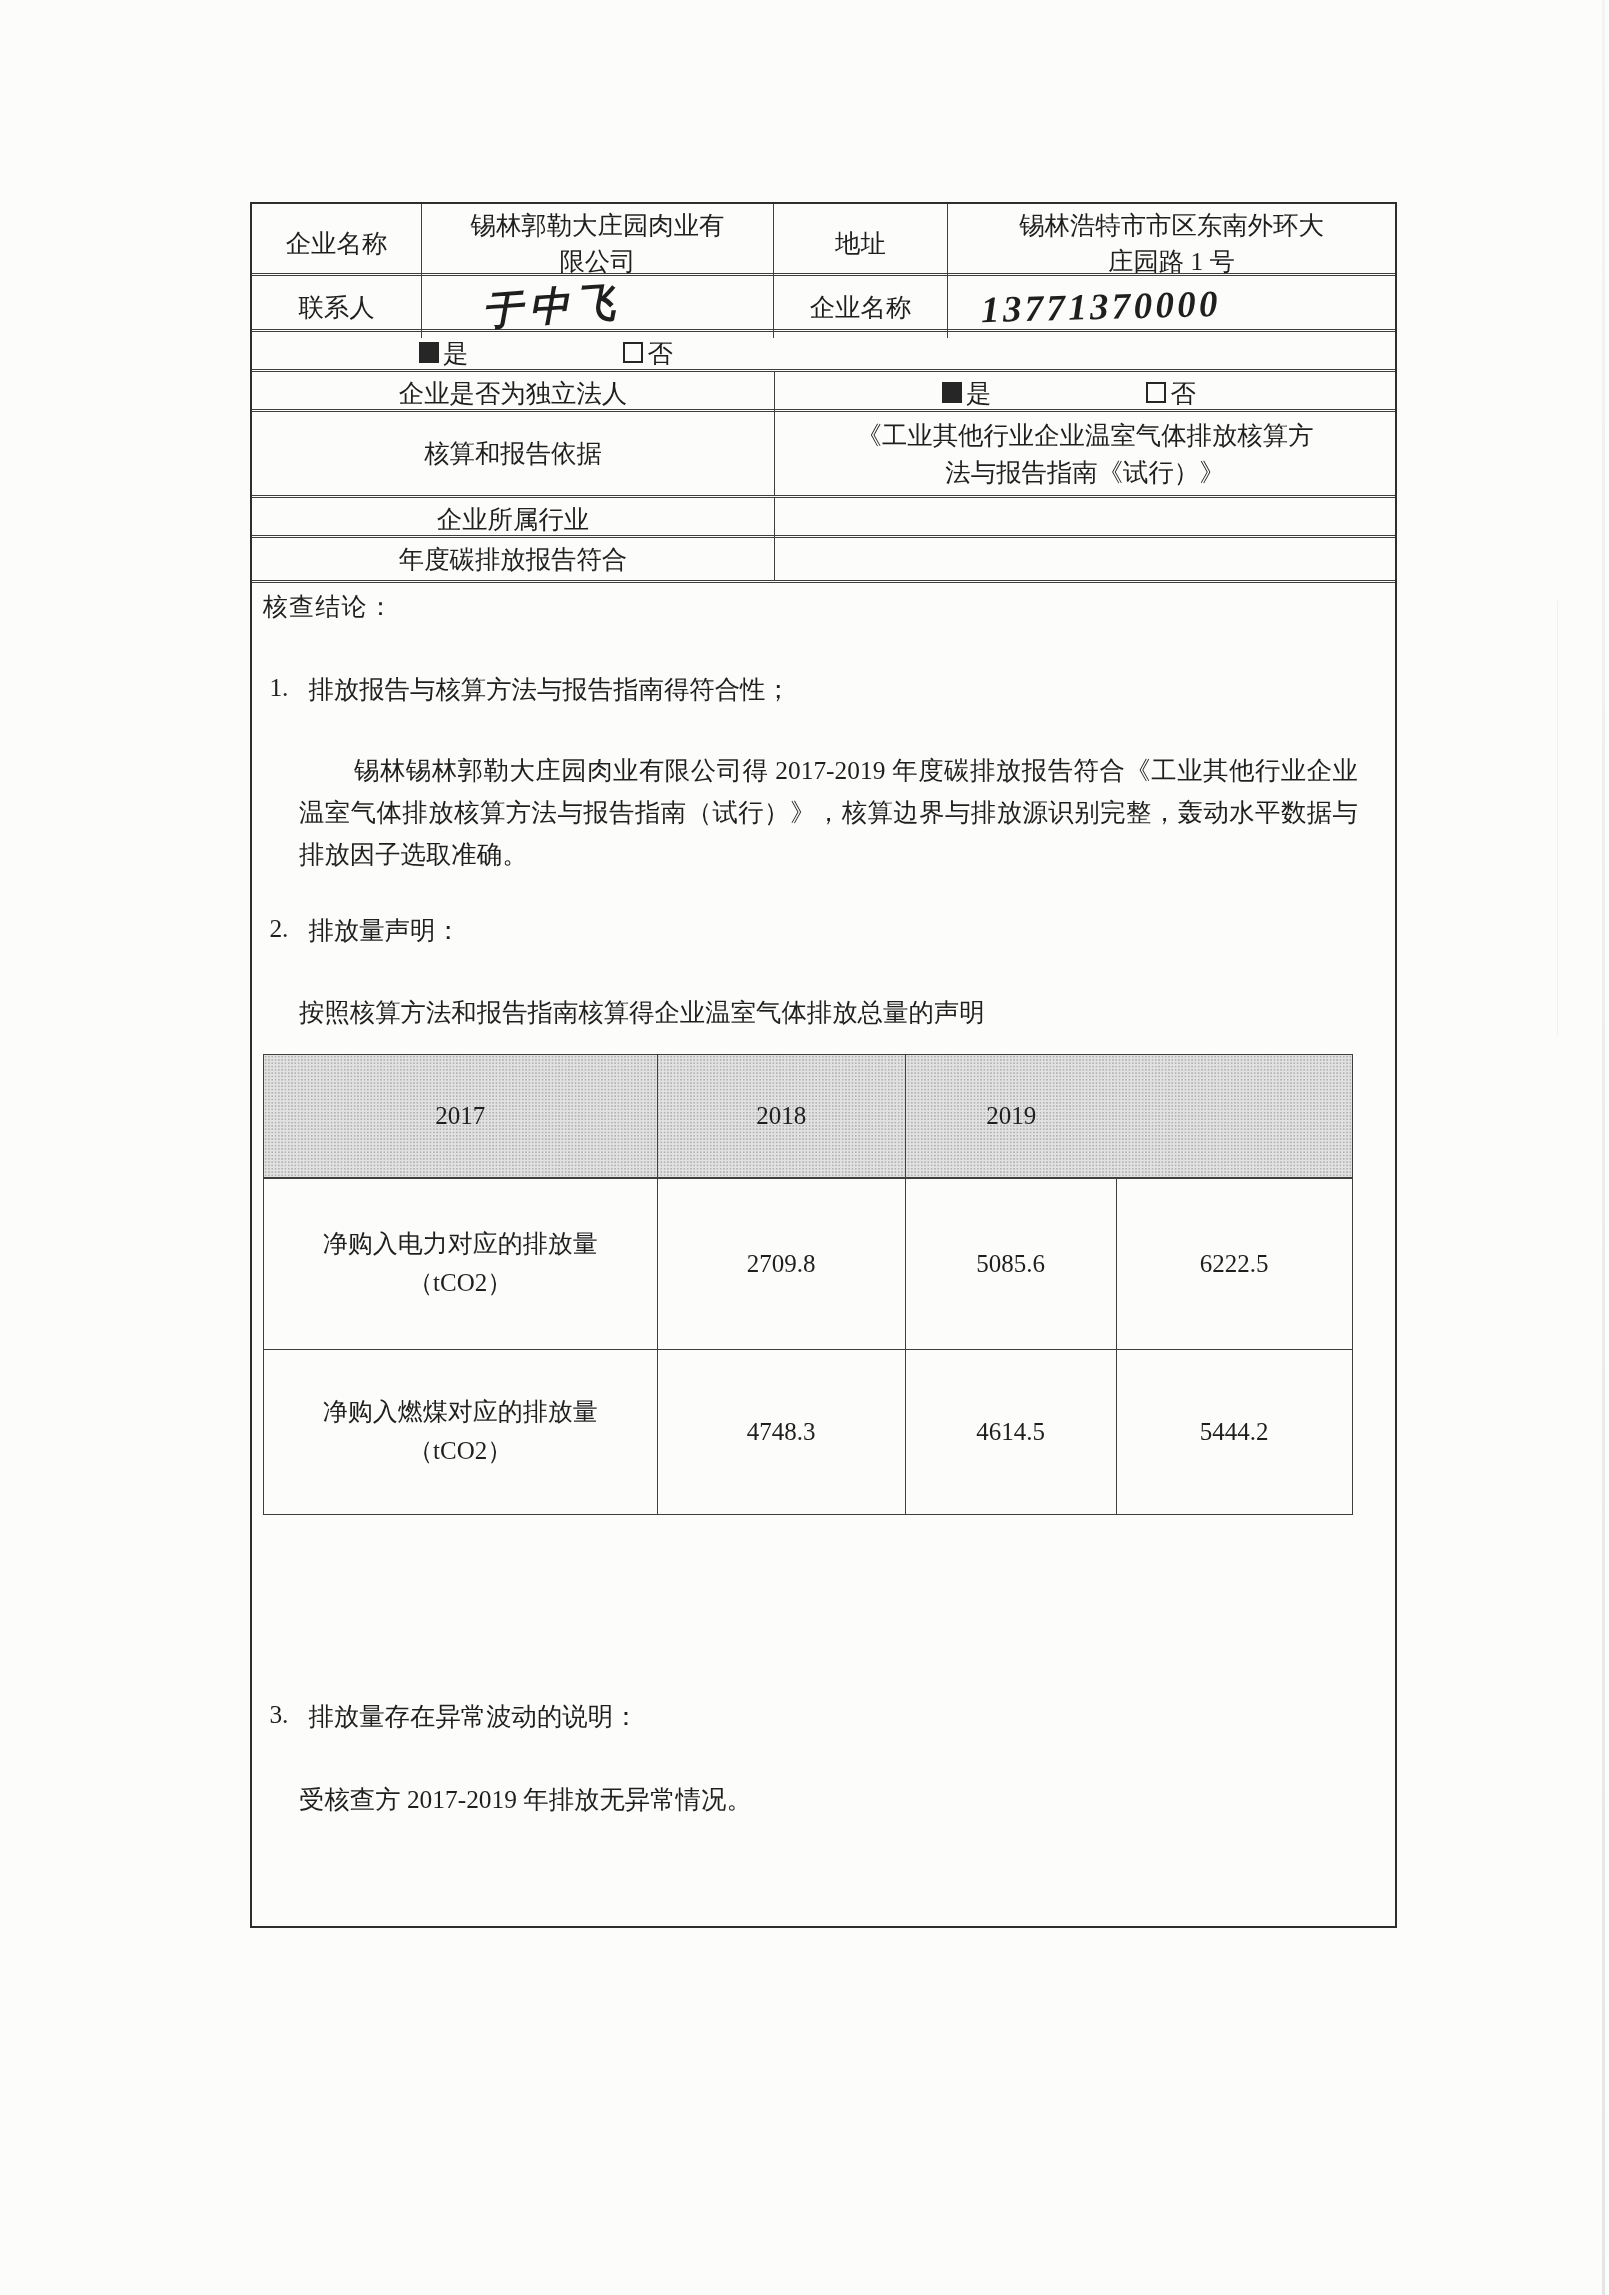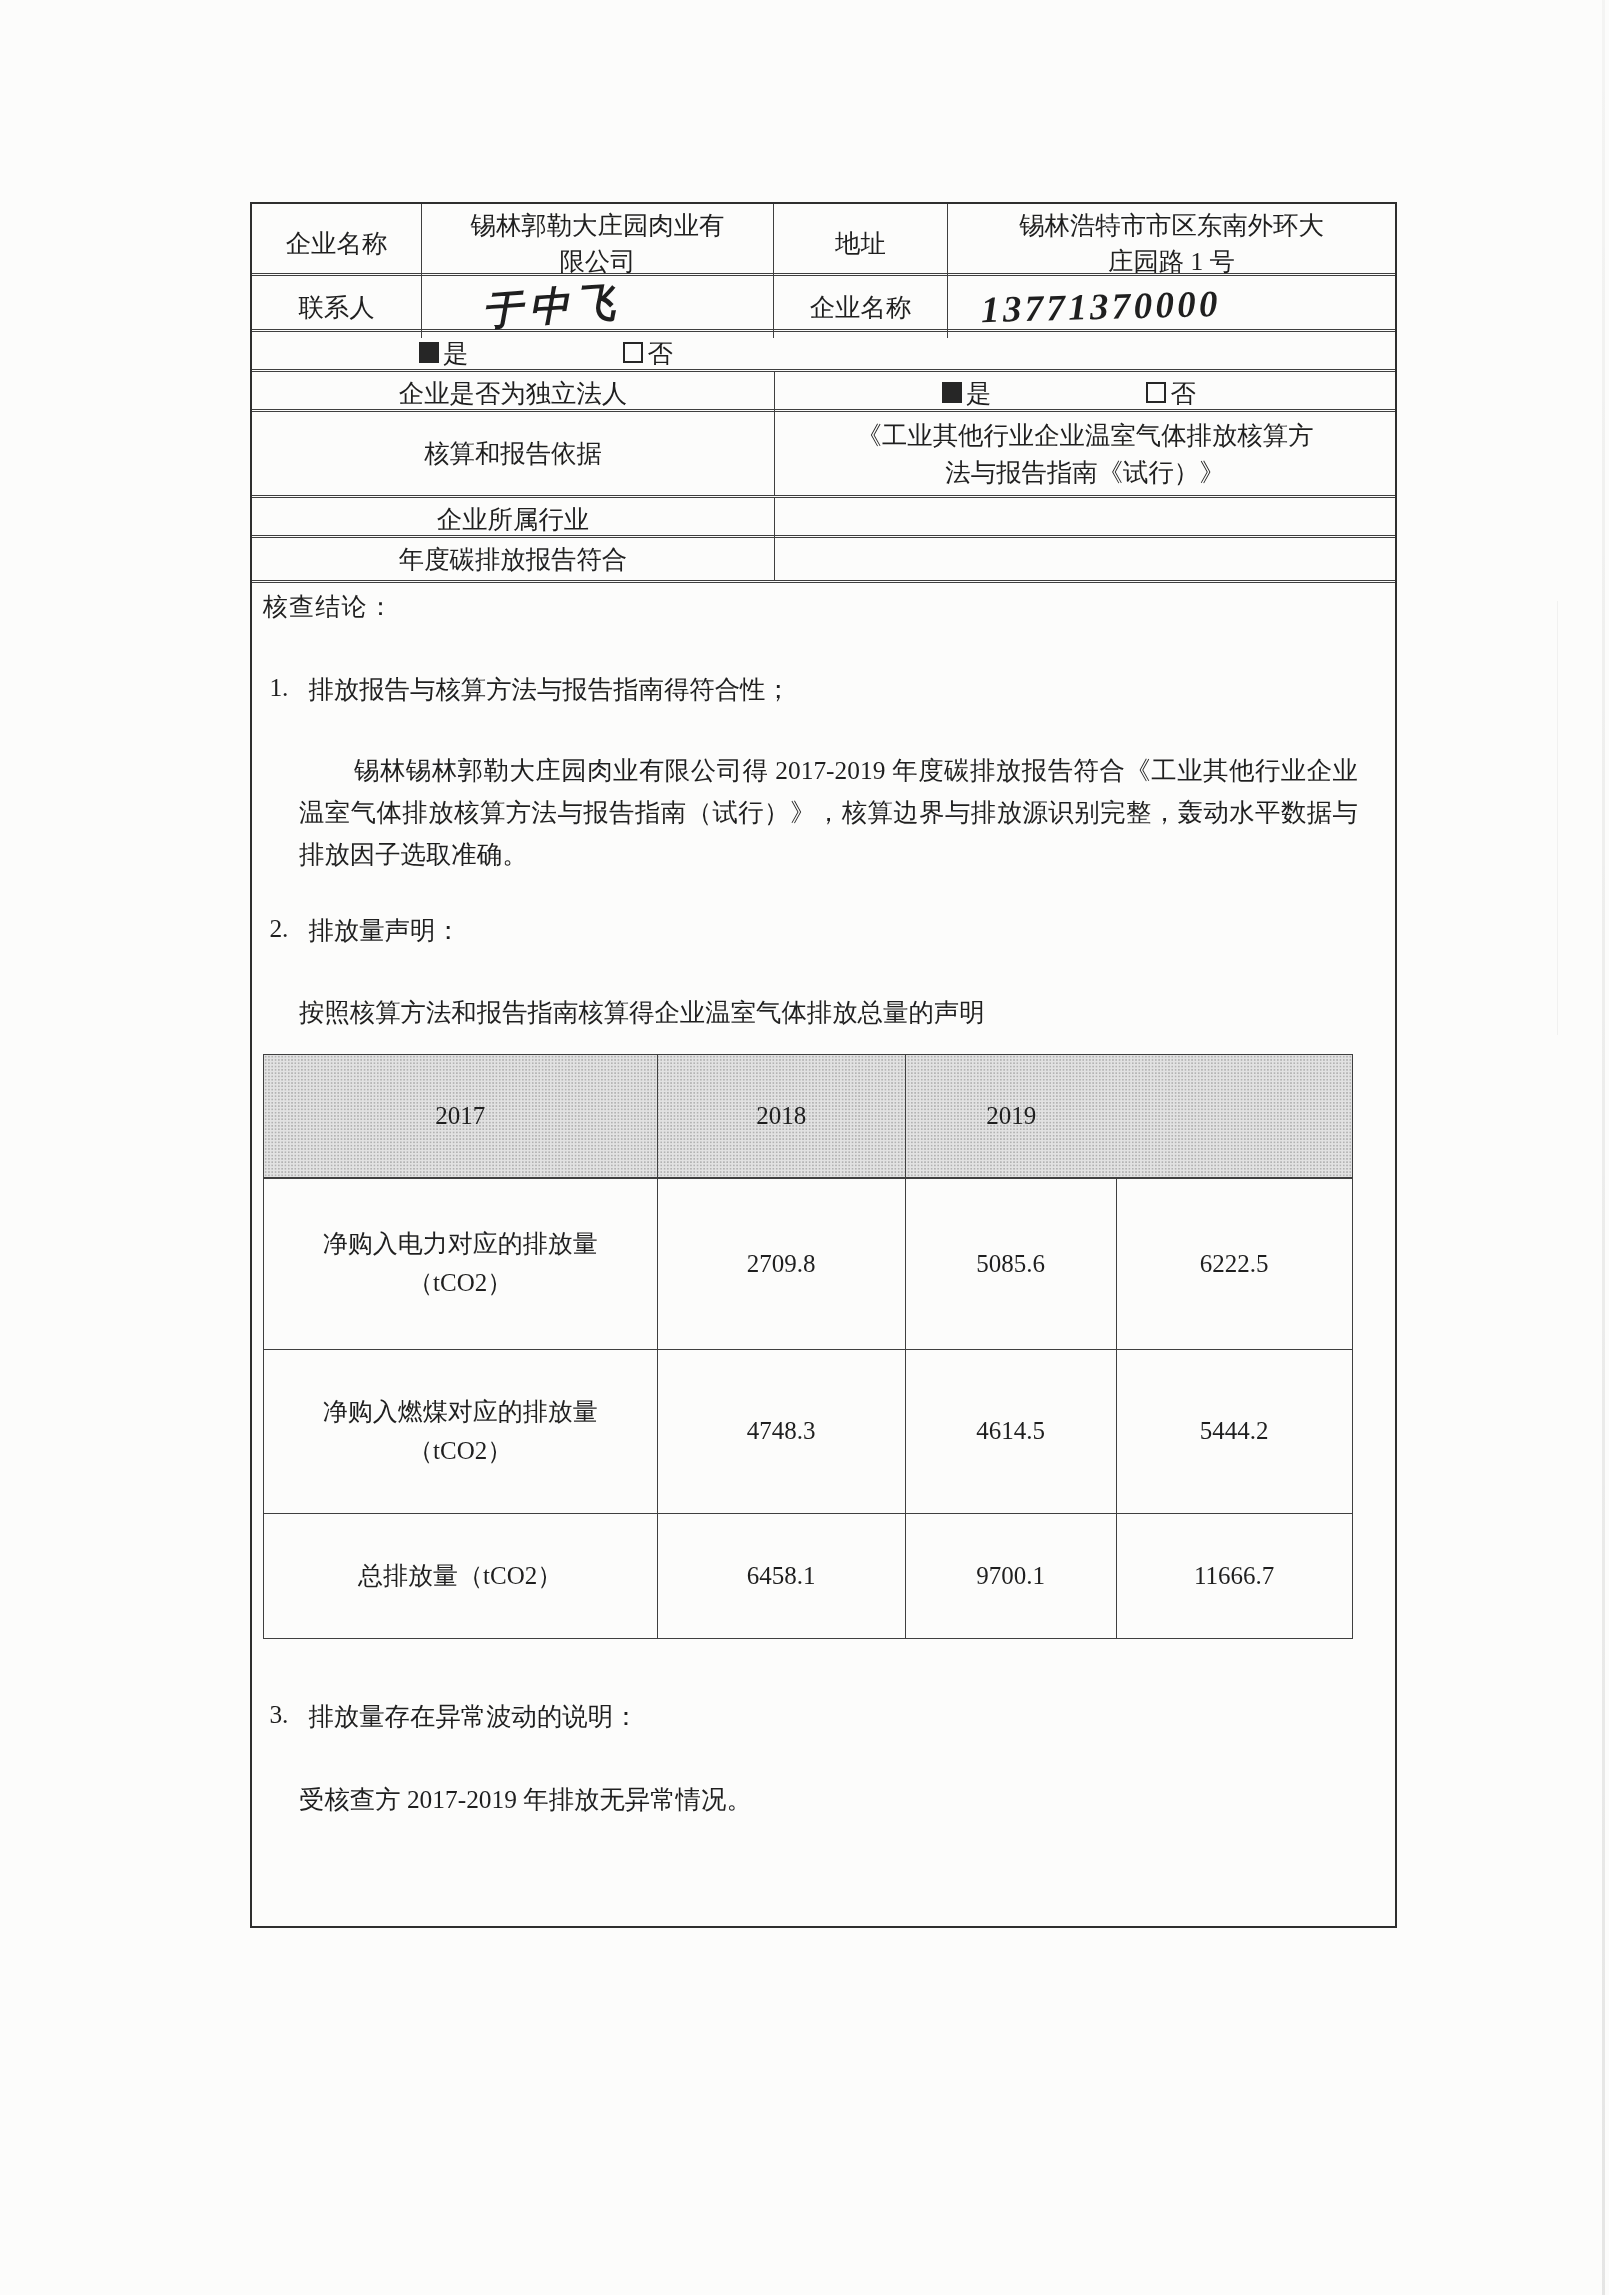--- a/index.html
+++ b/index.html
@@ -185,26 +185,20 @@
           <div class="tcell">2709.8</div>
           <div class="tcell">5085.6</div>
           <div class="tcell last">6222.5</div>
         </div>
         <div class="trow dr2">
           <div class="tcell">净购入燃煤对应的排放量（tCO2）</div>
           <div class="tcell">4748.3</div>
           <div class="tcell">4614.5</div>
           <div class="tcell last">5444.2</div>
         </div>
-        <div class="trow dr3">
-          <div class="tcell">总排放量（tCO2）</div>
-          <div class="tcell">6458.1</div>
-          <div class="tcell">9700.1</div>
-          <div class="tcell last">11666.7</div>
-        </div>
       </div>
 
       <div class="abs c-item c-i3">
         <span>3.</span>
         <span>排放量存在异常波动的说明：</span>
       </div>
 
       <div class="abs c-para3">受核查方 2017-2019 年排放无异常情况。</div>
 
     </div>

